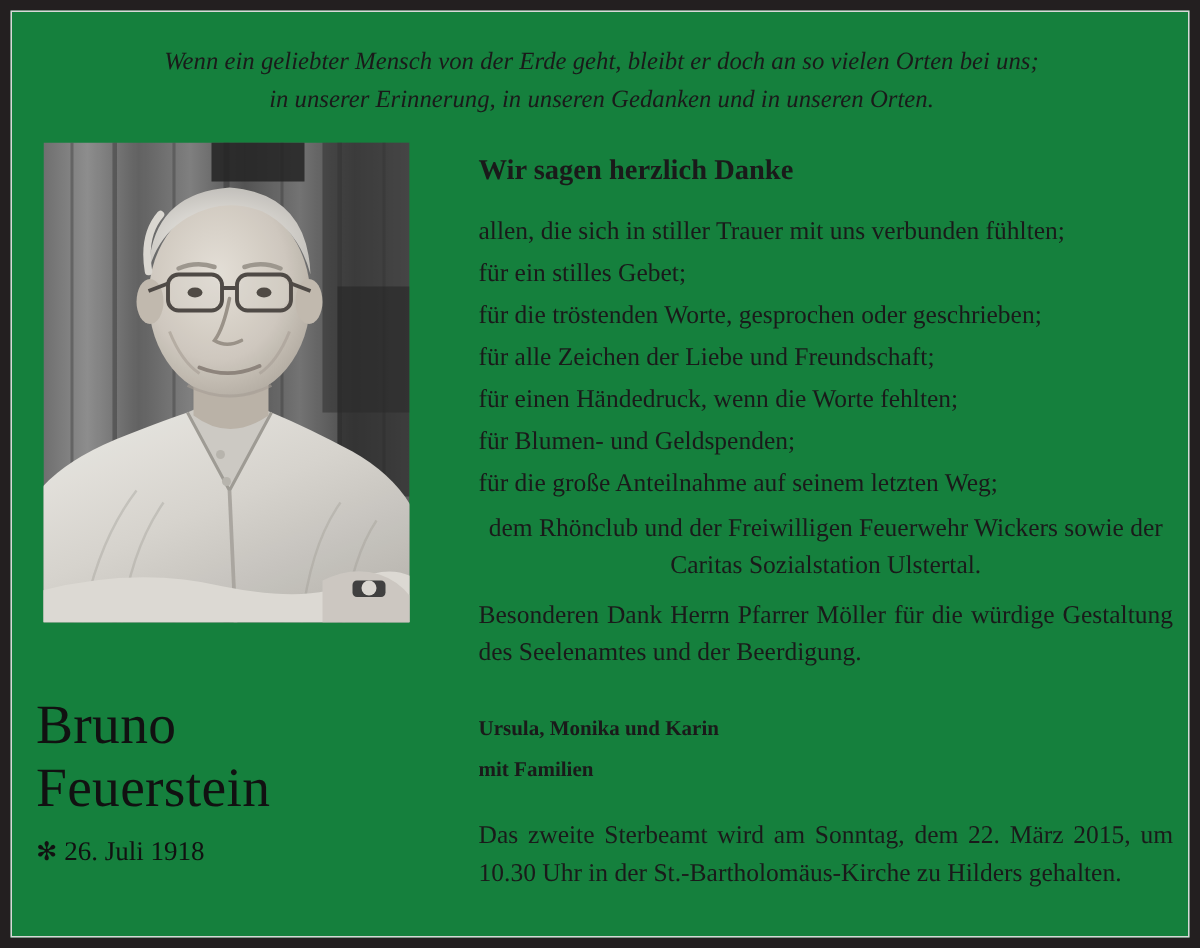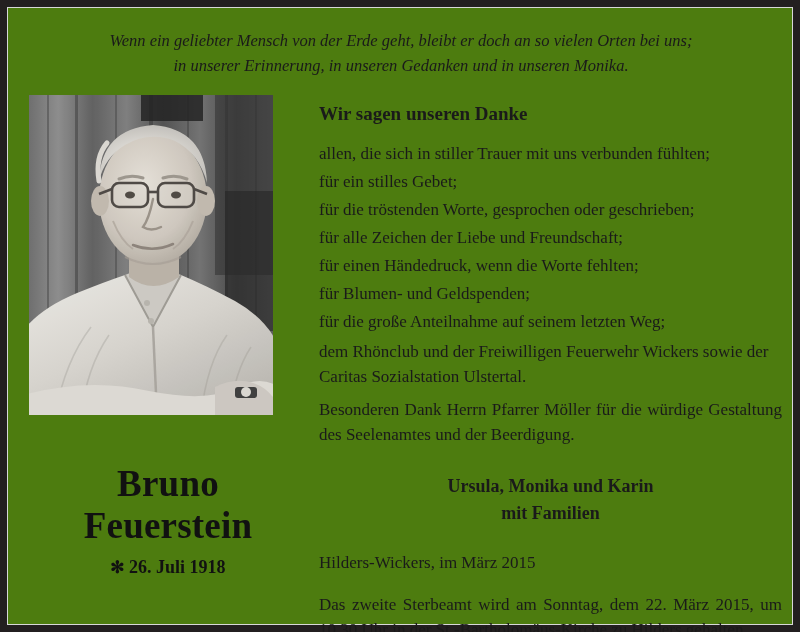--- a/index.html
+++ b/index.html
@@ -6,21 +6,21 @@
   body{
     width:800px;height:632px;
     background:#231f20;
     font-family:"Liberation Serif","DejaVu Serif",serif;
     color:#1a1a1a;
     overflow:hidden;
   }
   .frame{
     position:absolute;left:7px;top:7px;
     width:786px;height:618px;
-    background:#4d7c0f;
+    background:#15803d;
     border:1px solid #d8d8d8;
     box-sizing:border-box;
   }
   
   .verse{
     position:absolute;left:40px;top:20px;width:706px;
     text-align:center;
     font-style:italic;
     font-size:16.5px;
     line-height:25px;
@@ -31,23 +31,23 @@
   .photo-wrap{
     position:absolute;left:21px;top:87px;
     width:244px;height:320px;
   }
   .photo{
     width:100%;height:100%;
     display:block;
   }
   
   .name-block{
-    position:absolute;left:32px;top:455px;width:256px;
-    text-align:center;
-    font-weight:bold;
+    position:absolute;left:16px;top:455px;width:256px;
+    text-align:left;
+    font-weight:normal;
     color:#111;
   }
   .name-line{
     font-size:37px;
     line-height:42px;
     letter-spacing:.2px;
   }
   .date-line{
     font-size:18px;
     line-height:28px;
@@ -66,30 +66,30 @@
   }
   .thanks-list{
     font-size:17px;
     line-height:28px;
   }
   .thanks-list .ln{white-space:nowrap;}
   .blk{
     font-size:17px;
     line-height:25px;
     margin-top:3px;
+    text-align:center;
   }
   .blk.just{
     text-align:justify;
     text-align-last:left;
     margin-top:8px;
   }
   .family{
-    text-align:center;
     font-weight:bold;
-    font-size:18px;
+    font-size:14px;
     line-height:27px;
     margin-top:26px;
   }
   .place{
     font-size:17px;
     line-height:24px;
     margin-top:24px;
   }
   .notice{
     font-size:17px;
@@ -99,21 +99,21 @@
     text-align-last:left;
   }
 </style>
 </head>
 <body>
 
 <div class="frame">
 
   <div class="verse">
     <div>Wenn ein geliebter Mensch von der Erde geht, bleibt er doch an so vielen Orten bei uns;</div>
-    <div>in unserer Erinnerung, in unseren Gedanken und in unseren Monika.</div>
+    <div>in unserer Erinnerung, in unseren Gedanken und in unseren Orten.</div>
   </div>
 
   <div class="photo-wrap">
     <svg class="photo" viewBox="0 0 244 320" preserveAspectRatio="none">
       <defs>
         <linearGradient id="bgw" x1="0" y1="0" x2="1" y2="0">
           <stop offset="0%" stop-color="#6b6b6b"></stop>
           <stop offset="12%" stop-color="#8a8a8a"></stop>
           <stop offset="26%" stop-color="#5d5d5d"></stop>
           <stop offset="40%" stop-color="#7b7b7b"></stop>
@@ -219,39 +219,38 @@
     <div class="name-line">Bruno</div>
     <div class="name-line">Feuerstein</div>
     <div class="date-line">
       <span class="sym">✻</span>
       <span>26. Juli 1918</span>
     </div>
   </div>
 
   <div class="col">
 
-    <div class="danke-head">Wir sagen unseren Danke</div>
+    <div class="danke-head">Wir sagen herzlich Danke</div>
 
     <div class="thanks-list">
       <div class="ln">allen, die sich in stiller Trauer mit uns verbunden fühlten;</div>
       <div class="ln">für ein stilles Gebet;</div>
       <div class="ln">für die tröstenden Worte, gesprochen oder geschrieben;</div>
       <div class="ln">für alle Zeichen der Liebe und Freundschaft;</div>
       <div class="ln">für einen Händedruck, wenn die Worte fehlten;</div>
       <div class="ln">für Blumen- und Geldspenden;</div>
       <div class="ln">für die große Anteilnahme auf seinem letzten Weg;</div>
     </div>
 
     <div class="blk">dem Rhönclub und der Freiwilligen Feuerwehr Wickers sowie der Caritas Sozialstation Ulstertal.</div>
 
     <div class="blk just">Besonderen Dank Herrn Pfarrer Möller für die würdige Gestaltung des Seelenamtes und der Beerdigung.</div>
 
     <div class="family">
       <div>Ursula, Monika und Karin</div>
       <div>mit Familien</div>
     </div>
 
-    <div class="place">Hilders-Wickers, im März 2015</div>
 
     <div class="notice">Das zweite Sterbeamt wird am Sonntag, dem 22. März 2015, um 10.30 Uhr in der St.-Bartholomäus-Kirche zu Hilders gehalten.</div>
   </div>
 
 </div>
 
 </body></html>

